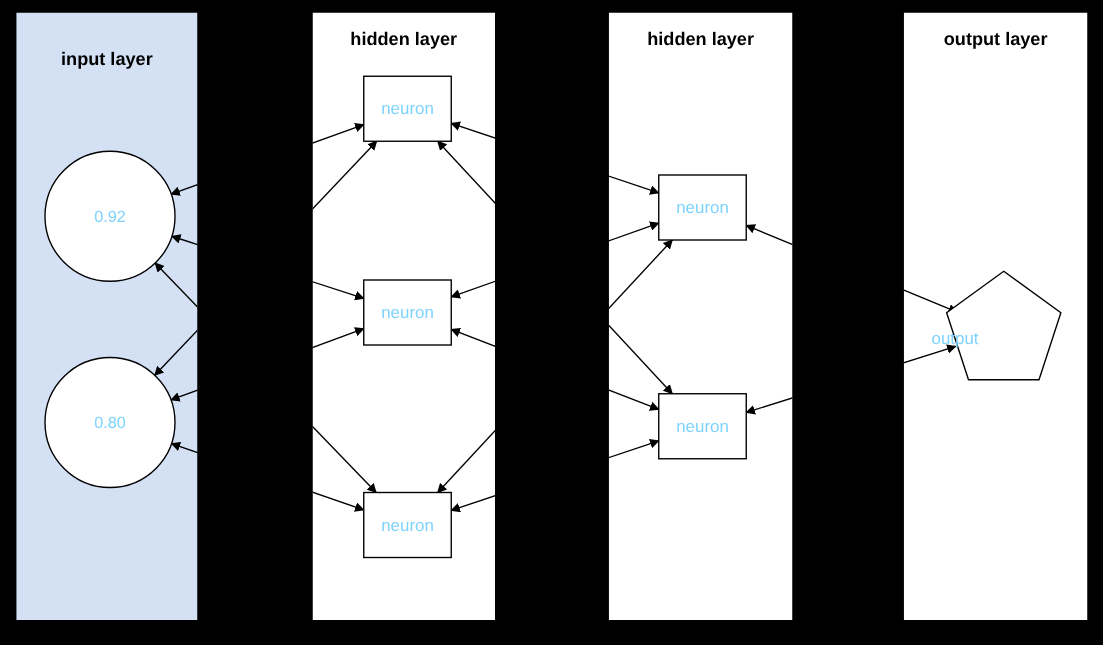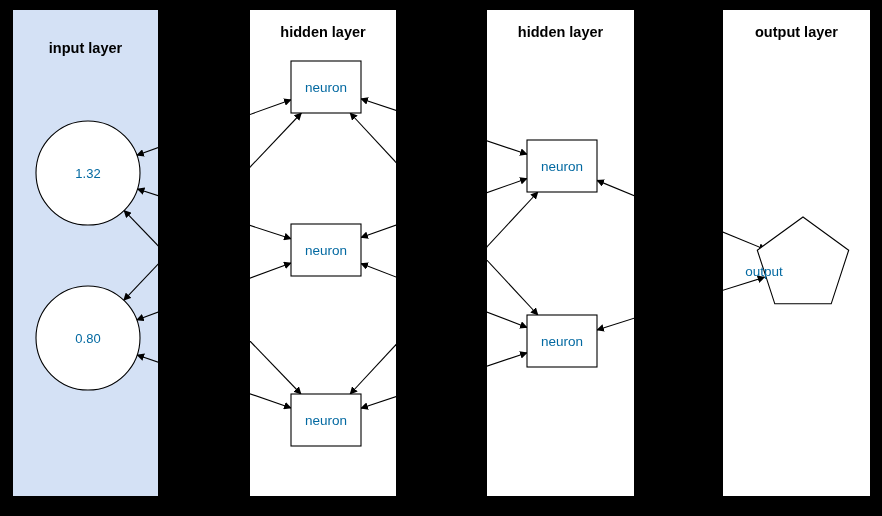--- a/index.html
+++ b/index.html
@@ -32,21 +32,21 @@
   
   .world{
     position:absolute;
     width:882px;height:516px;
     left:0;top:0;
     pointer-events:none;
   }
   .node-label{
     position:absolute;
     font-size:13.5px;
-    color:#0369a1;
+    color:#7dd3fc;
     text-align:center;
     white-space:nowrap;
     transform:translate(-50%,-50%);
   }
   .circle-label{font-size:13px;}
 </style>
 </head>
 <body>
 
 <div id="stage">
@@ -79,21 +79,21 @@
             <circle cx="88" cy="173" r="52" fill="#ffffff" stroke="#000000" stroke-width="1.1"></circle>
             <circle cx="88" cy="338" r="52" fill="#ffffff" stroke="#000000" stroke-width="1.1"></circle>
             <rect x="291" y="61" width="70" height="52" fill="#ffffff" stroke="#000000" stroke-width="1.1"></rect>
             <rect x="291" y="224" width="70" height="52" fill="#ffffff" stroke="#000000" stroke-width="1.1"></rect>
             <rect x="291" y="394" width="70" height="52" fill="#ffffff" stroke="#000000" stroke-width="1.1"></rect>
             <rect x="527" y="140" width="70" height="52" fill="#ffffff" stroke="#000000" stroke-width="1.1"></rect>
             <rect x="527" y="315" width="70" height="52" fill="#ffffff" stroke="#000000" stroke-width="1.1"></rect>
             <polygon points="803.0,217.0 848.7,250.2 831.2,303.8 774.8,303.8 757.3,250.2" fill="#ffffff" stroke="#000000" stroke-width="1.1"></polygon>
           </g>
         </svg>
-        <div class="node-label circle-label" style="left: 88px; top: 173px;">1.32</div>
+        <div class="node-label circle-label" style="left: 88px; top: 173px;">0.92</div>
         <div class="node-label circle-label" style="left: 88px; top: 338px;">0.80</div>
       </div>
       <div class="panel-title" style="top: 14px; margin-top: 16px;">input layer</div>
     </div>
     <div class="panel" style="left: 250px; top: 10px; width: 146px; height: 486px;">
       <div class="panel-bg" style="background: rgb(255, 255, 255);"></div>
       <div style="position: absolute; left: -250px; top: -10px; width: 882px; height: 516px;">
         <svg class="world" width="882" height="516" viewBox="0 0 882 516">
           <defs>
             <marker id="ah" viewBox="0 0 10 10" refX="9" refY="5" markerWidth="7" markerHeight="7" orient="auto-start-reverse">

